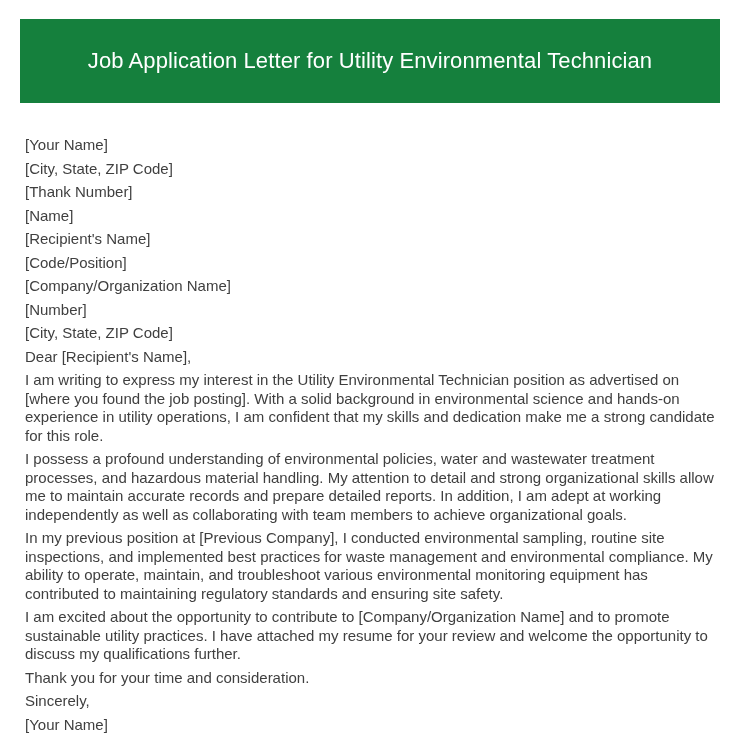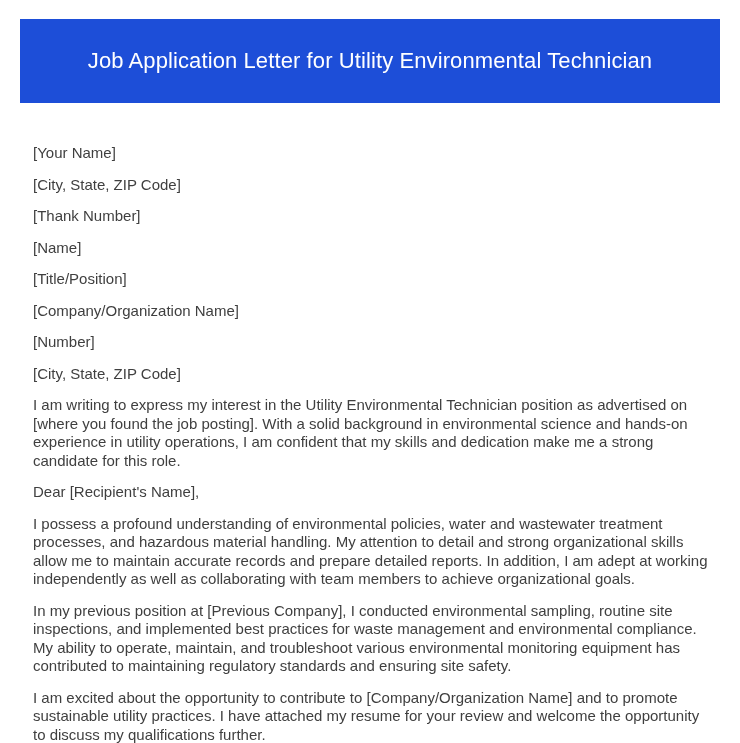--- a/index.html
+++ b/index.html
@@ -18,21 +18,21 @@
     height: 743px;
     position: relative;
     background: #ffffff;
   }
   .banner {
     position: absolute;
     left: 20px;
     top: 19px;
     width: 700px;
     height: 84px;
-    background: #1d4ed8;
+    background: #15803d;
     display: flex;
     align-items: center;
     justify-content: center;
     text-align: right;
   }
   .banner h1 {
     margin: 0;
     color: #ffffff;
     font-size: 22px;
     font-weight: 500;
@@ -42,48 +42,49 @@
   .letter {
     position: absolute;
     left: 20px;
     top: 131px;
     width: 708px;
     color: #3F3F3F;
     font-size: 15px;
     line-height: 18.5px;
   }
   .letter p {
-    margin: 13px;
+    margin: 5px;
     padding: 0;
   }
 </style>
 </head>
 <body>
 
 <div class="page">
 
   <header class="banner">
     <h1>Job Application Letter for Utility Environmental Technician</h1>
   </header>
 
   <main class="letter">
 
     <p>[Your Name]</p>
     <p>[City, State, ZIP Code]</p>
     <p>[Thank Number]</p>
     <p>[Name]</p>
 
-    <p>[Title/Position]</p>
+    <p>[Recipient's Name]</p>
+    <p>[Code/Position]</p>
     <p>[Company/Organization Name]</p>
     <p>[Number]</p>
     <p>[City, State, ZIP Code]</p>
 
+    <p>Dear [Recipient's Name],</p>
+
     <p>I am writing to express my interest in the Utility Environmental Technician position as advertised on [where you found the job posting]. With a solid background in environmental science and hands-on experience in utility operations, I am confident that my skills and dedication make me a strong candidate for this role.</p>
-
-    <p>Dear [Recipient's Name],</p>
     <p>I possess a profound understanding of environmental policies, water and wastewater treatment processes, and hazardous material handling. My attention to detail and strong organizational skills allow me to maintain accurate records and prepare detailed reports. In addition, I am adept at working independently as well as collaborating with team members to achieve organizational goals.</p>
     <p>In my previous position at [Previous Company], I conducted environmental sampling, routine site inspections, and implemented best practices for waste management and environmental compliance. My ability to operate, maintain, and troubleshoot various environmental monitoring equipment has contributed to maintaining regulatory standards and ensuring site safety.</p>
     <p>I am excited about the opportunity to contribute to [Company/Organization Name] and to promote sustainable utility practices. I have attached my resume for your review and welcome the opportunity to discuss my qualifications further.</p>
 
     <p>Thank you for your time and consideration.</p>
     <p>Sincerely,</p>
     <p>[Your Name]</p>
 
   </main>
 

